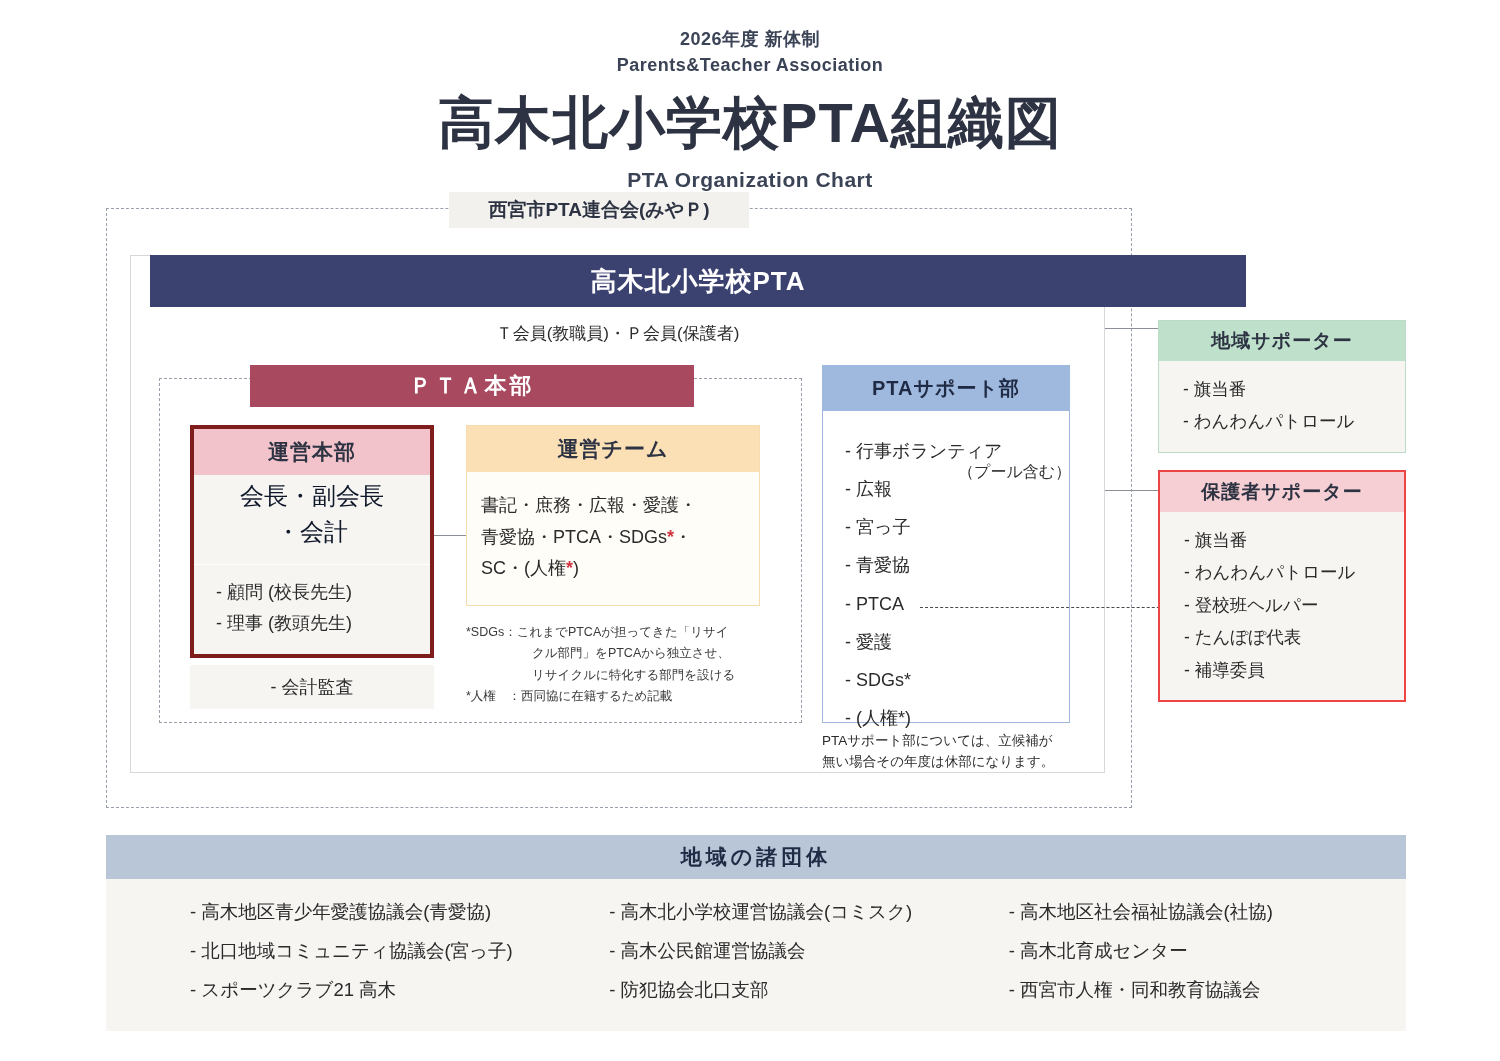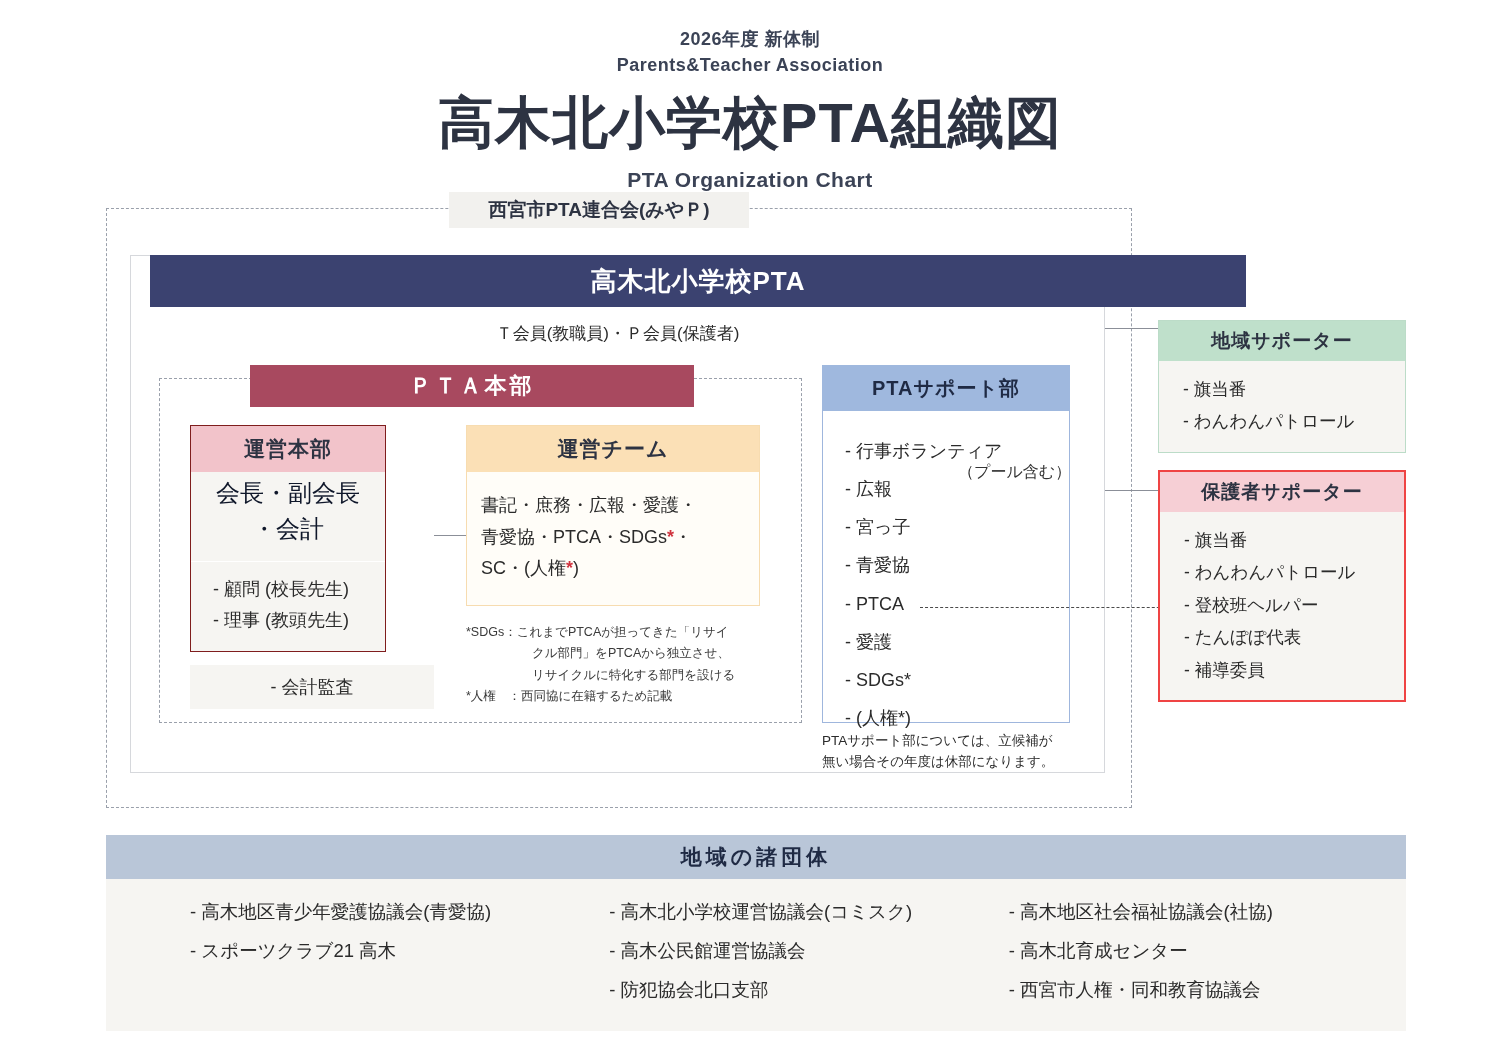--- a/index.html
+++ b/index.html
@@ -140,22 +140,22 @@
     display: flex;
     align-items: center;
     justify-content: center;
   }
 
   
   .unei-honbu {
     position: absolute;
     left: 190px;
     top: 425px;
-    width: 196px;
-    border: 1px solid #7f1d1d;
+    width: 244px;
+    border: 4px solid #7f1d1d;
     box-sizing: border-box;
     background: #f6f5f2;
   }
   .unei-honbu-head {
     background: #f2c3ca;
     color: #2d3342;
     font-size: 21px;
     font-weight: bold;
     height: 46px;
     display: flex;
@@ -486,20 +486,21 @@
       <div>- たんぽぽ代表</div>
       <div>- 補導委員</div>
     </div>
   </div>
 
   <div class="bottom-box"></div>
   <div class="bottom-head">地域の諸団体</div>
   <div class="bottom-cols">
     <div class="bcol c1">
       <div>- 高木地区青少年愛護協議会(青愛協)</div>
+      <div>- 北口地域コミュニティ協議会(宮っ子)</div>
       <div>- スポーツクラブ21 高木</div>
     </div>
     <div class="bcol c2">
       <div>- 高木北小学校運営協議会(コミスク)</div>
       <div>- 高木公民館運営協議会</div>
       <div>- 防犯協会北口支部</div>
     </div>
     <div class="bcol c3">
       <div>- 高木地区社会福祉協議会(社協)</div>
       <div>- 高木北育成センター</div>

